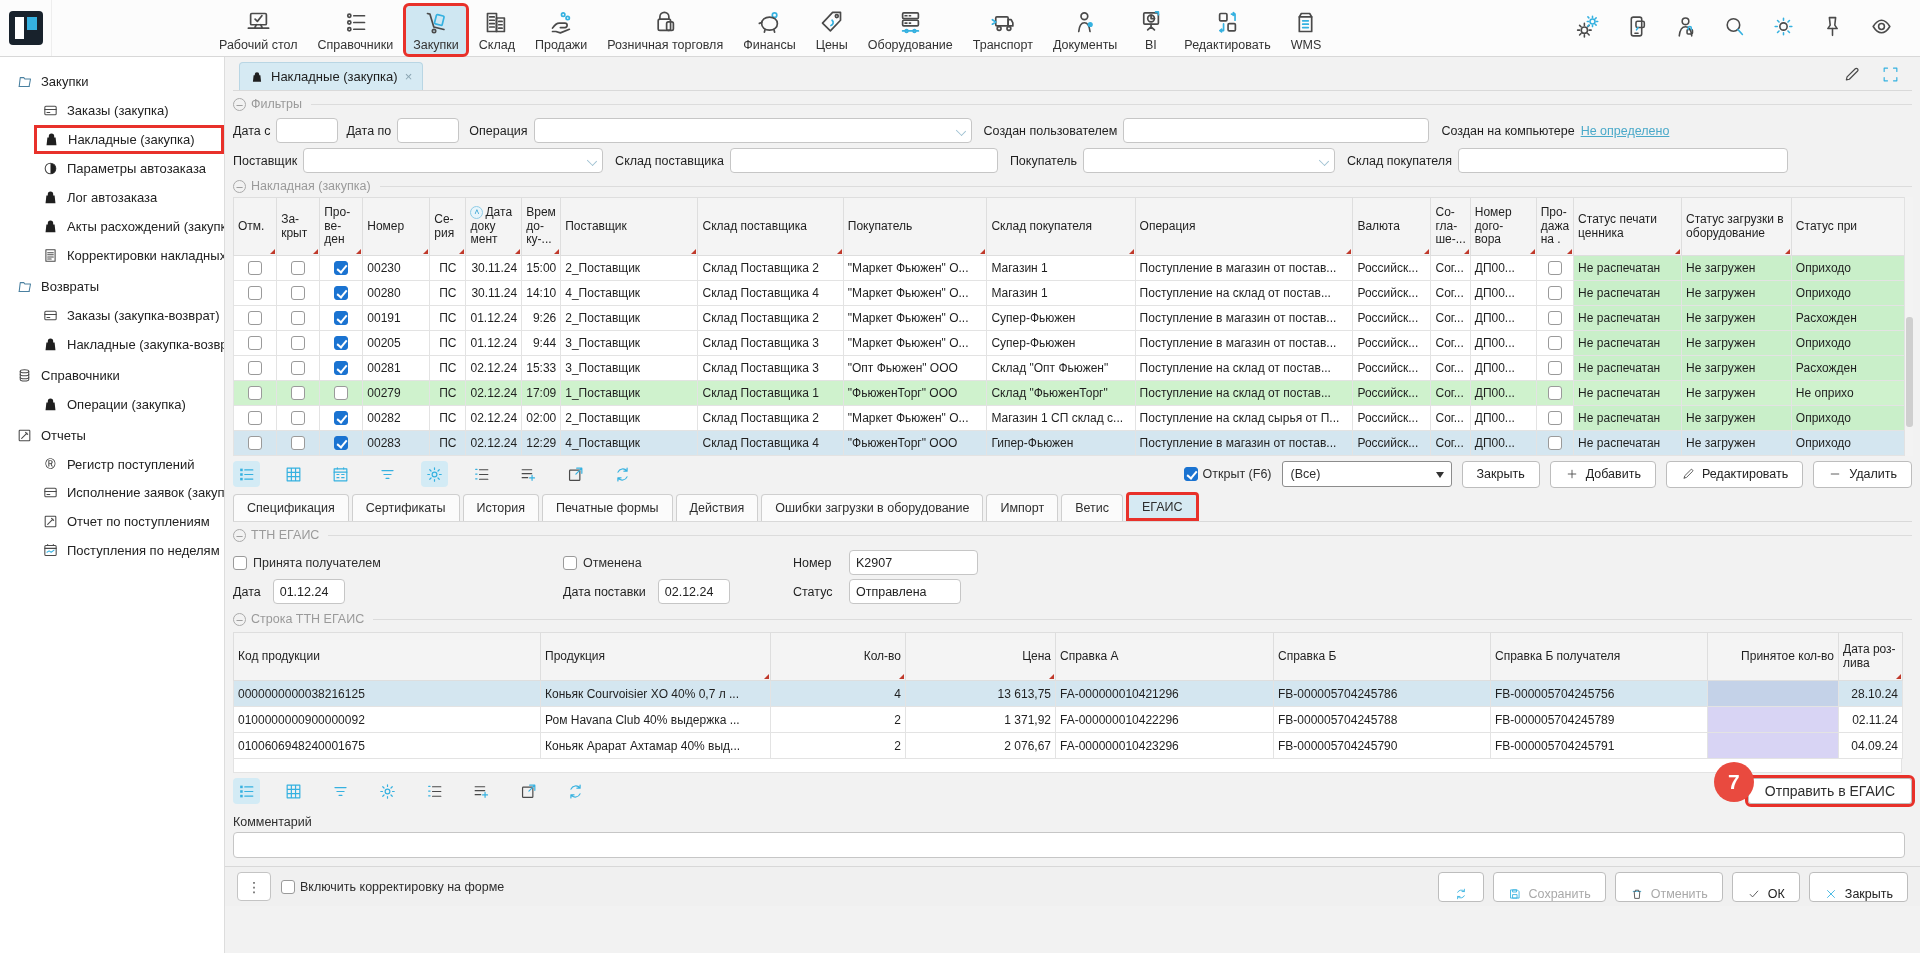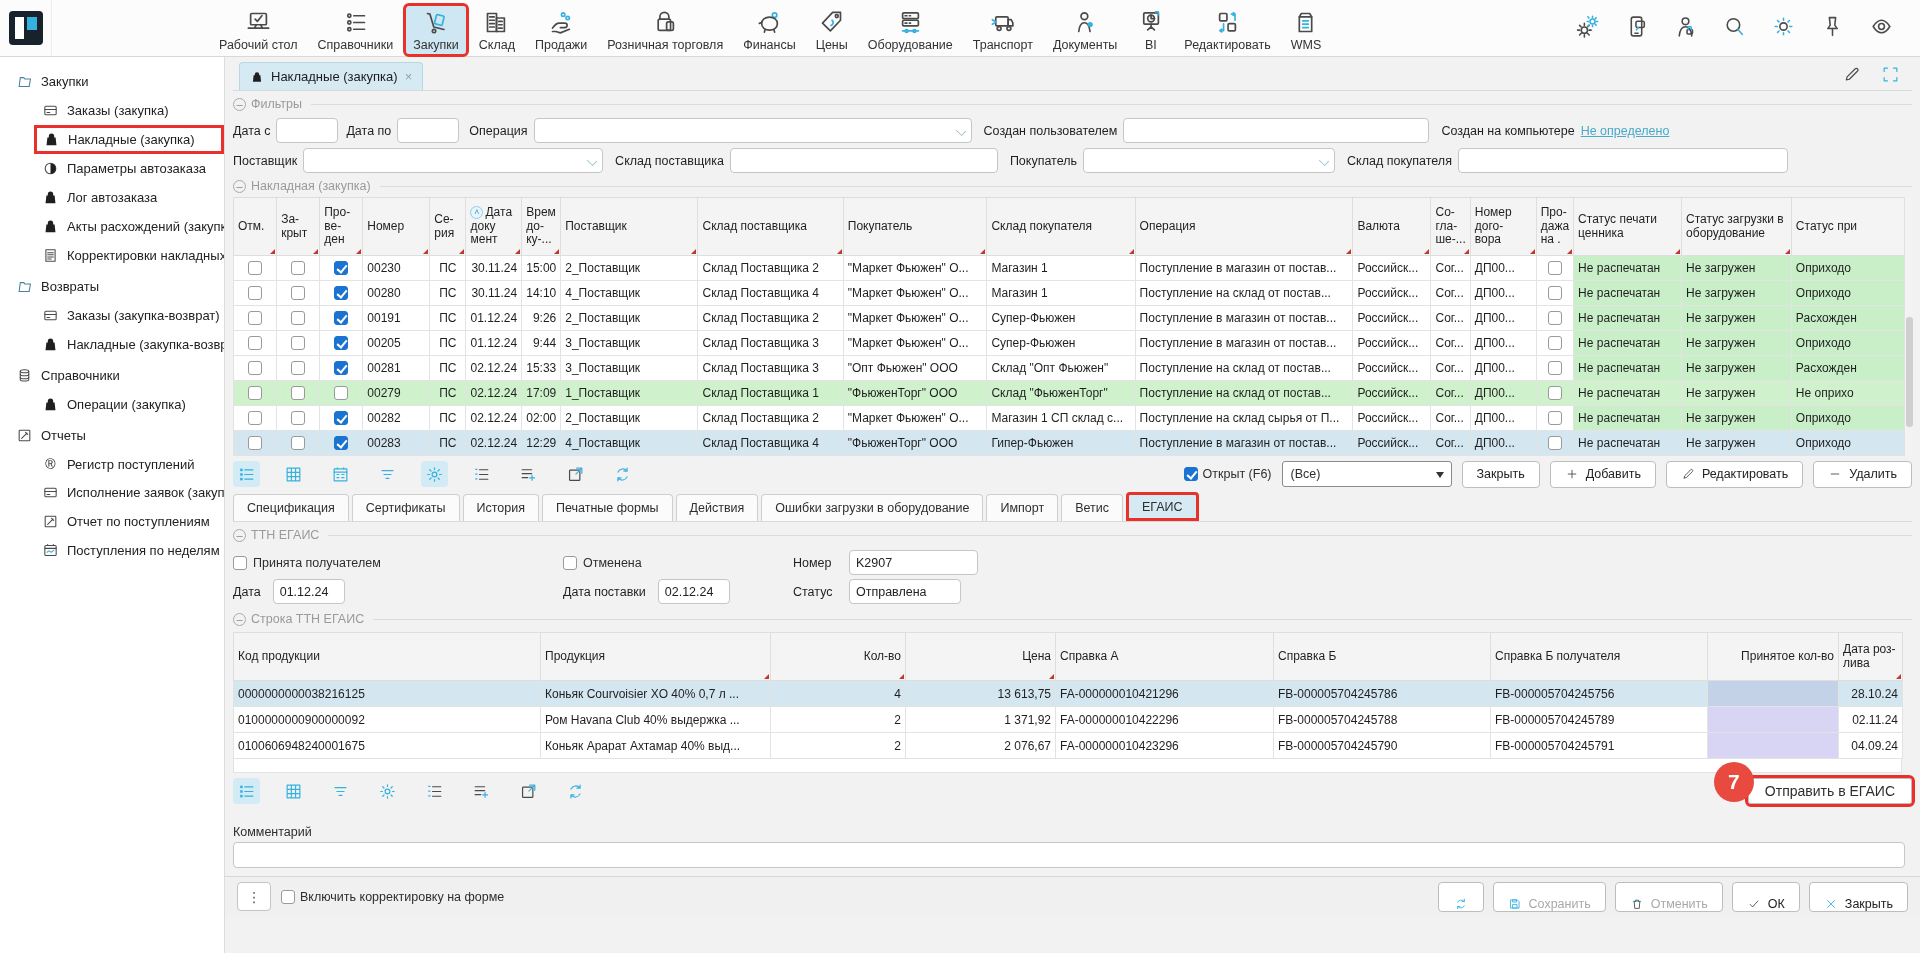--- a/index.html
+++ b/index.html
@@ -131,21 +131,21 @@
   .ttn-row { display:flex; align-items:center; height:29px; gap:6px; }
 
   
   .send-wrap { position:relative; margin-left:auto; }
   .send-btn { height:26px; border:1px solid #bdbdbd; border-radius:3px; background:#fff; padding:0 16px;
     display:flex; align-items:center; font-size:14px; outline:3px solid #e8312a; cursor:pointer; }
   .badge { position:absolute; left:-34px; top:-16px; width:40px; height:40px; background:#e94a3f; border-radius:50%;
     color:#fff; font-size:21px; font-weight:bold; display:flex; align-items:center; justify-content:center; z-index:3; }
 
   
-  .comment-block { margin-top:16px; }
+  .comment-block { margin-top:6px; }
   .comment-input { width:1672px; height:26px; margin-top:3px; }
   .app-footer { height:40px; margin:8px -8px 0; background:#f0f0f0; border-top:1px solid #d8d8d8;
     display:flex; align-items:center; padding:0 12px; gap:10px; }
   .menu-btn { width:34px; height:29px; border:1px solid #c4c4c4; border-radius:4px; background:#fff;
     display:flex; align-items:center; justify-content:center; color:#555; font-size:14px; cursor:pointer; }
   .footer-right { margin-left:auto; display:flex; gap:9px; }
   .btn-h30 { height:30px;align-items:flex-end; }
 </style>
 </head>
 <body>

